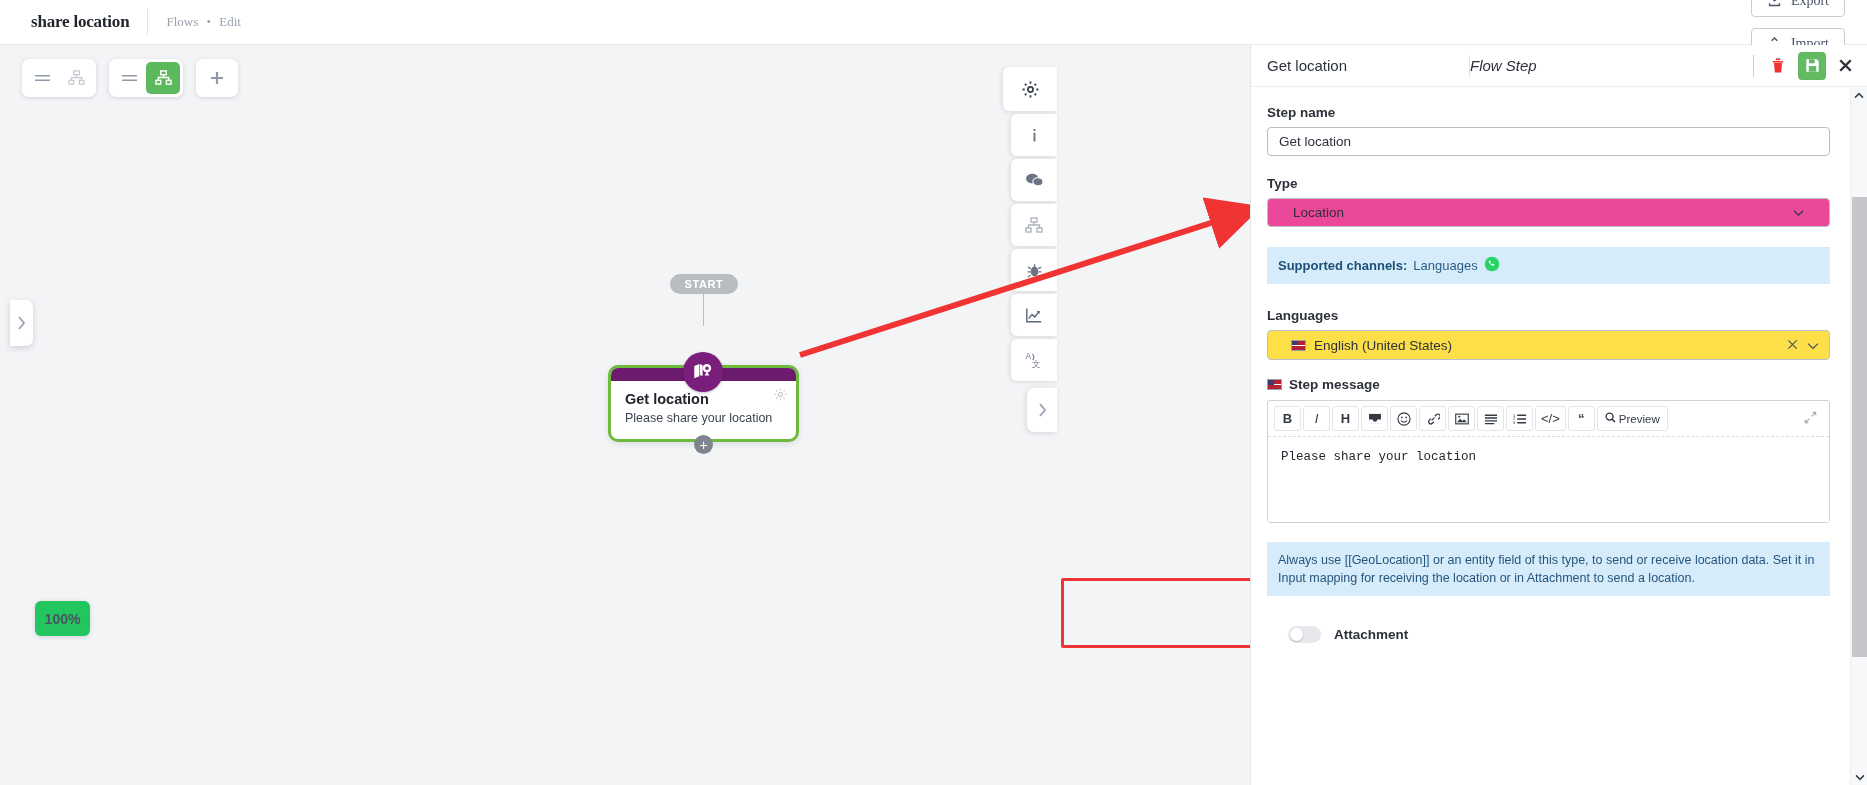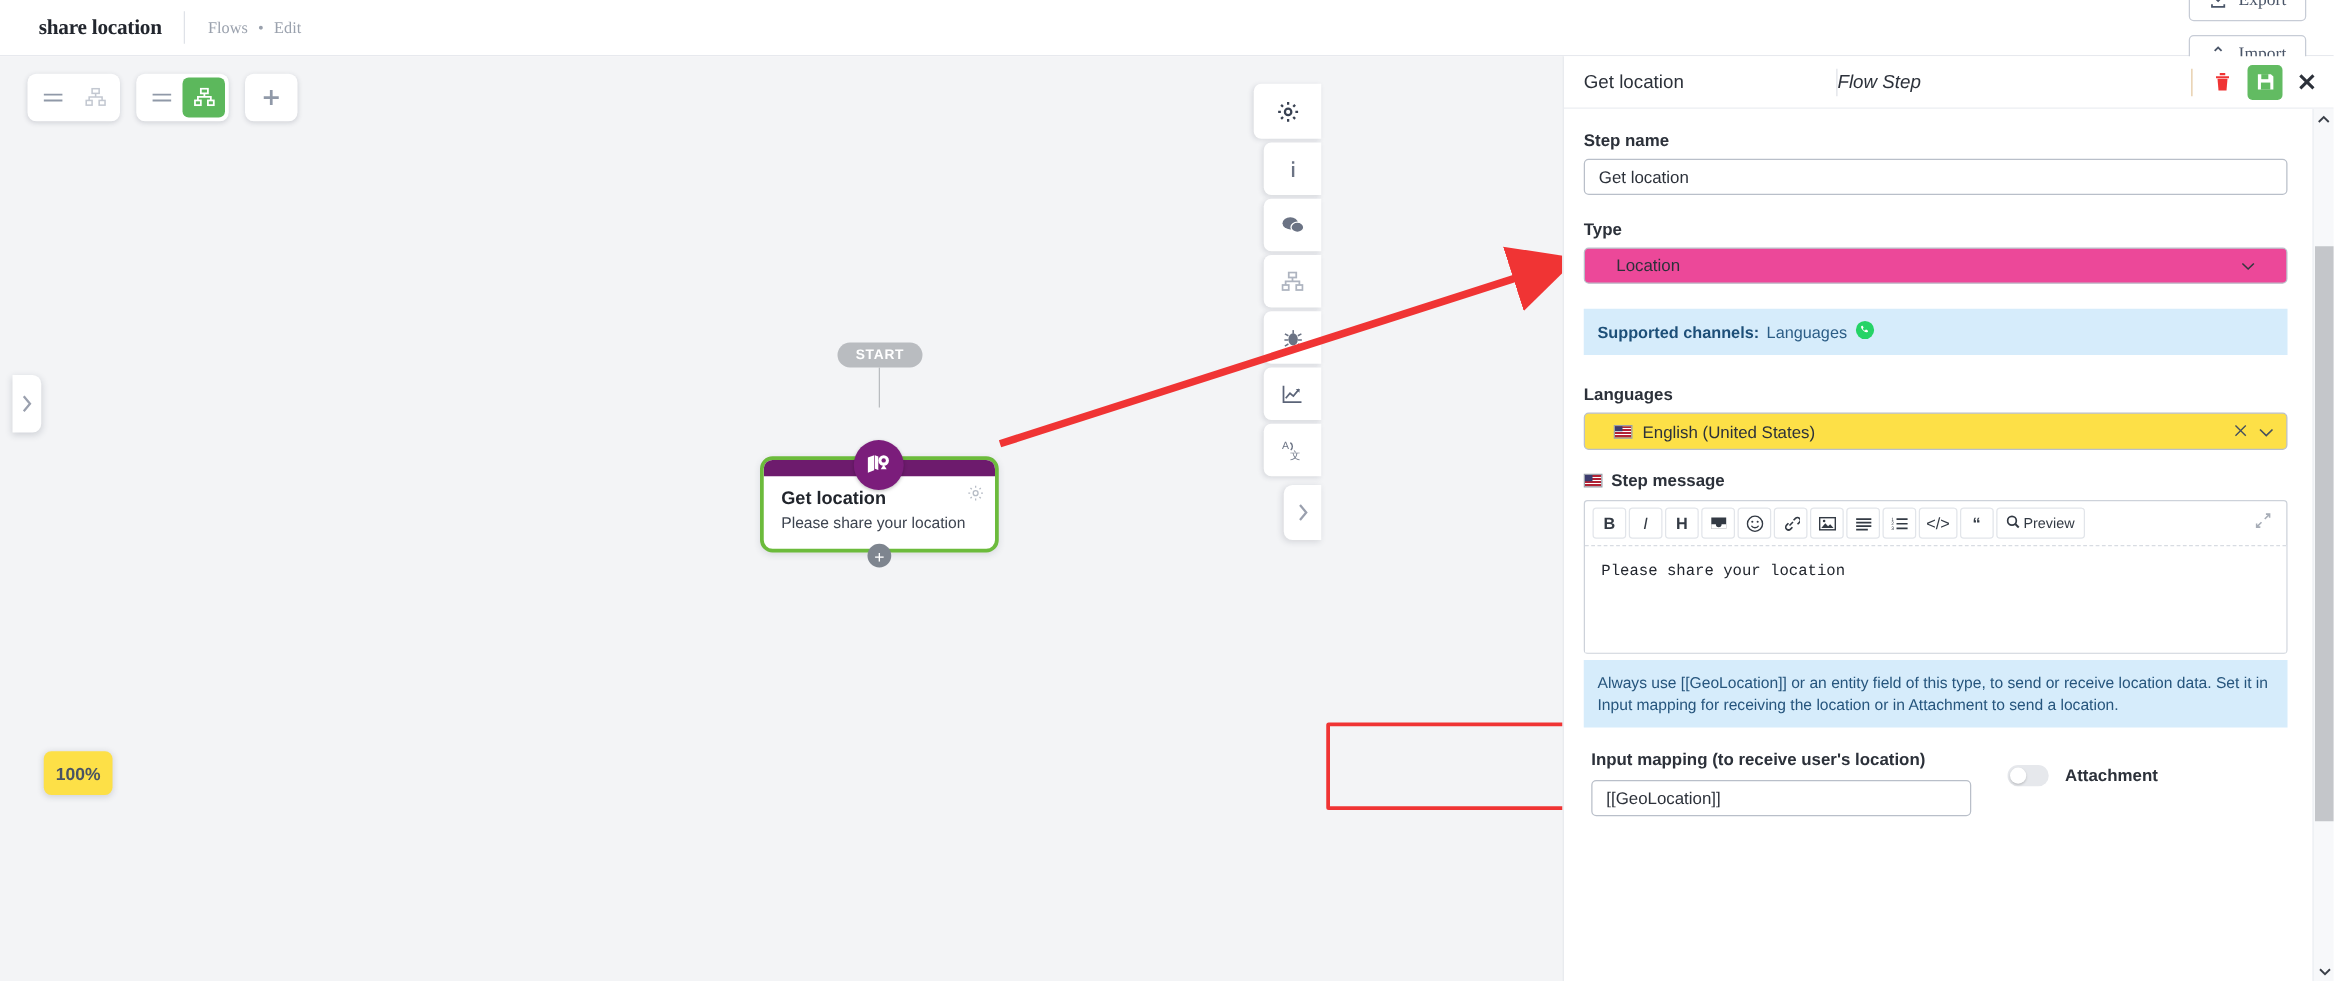--- a/index.html
+++ b/index.html
@@ -55,21 +55,21 @@
   .edge-handle {
     position: absolute; width: 23px; height: 46px; background: #fff;
     border-radius: 0 7px 7px 0; box-shadow: 0 2px 6px rgba(40,50,70,.18);
     display: flex; align-items: center; justify-content: center;
     color: #9aa0ae; cursor: pointer;
   }
   .edge-handle.left { left: 10px; top: 255px; }
 
   .zoom-badge {
     position: absolute; left: 35px; top: 556px;
-    width: 55px; height: 35px; background: #fde047; border-radius: 6px;
+    width: 55px; height: 35px; background: #22c55e; border-radius: 6px;
     box-shadow: 0 1px 5px rgba(40,50,70,.17);
     display: flex; align-items: center; justify-content: center;
     font-size: 14px; font-weight: bold; color: #4a5363; cursor: pointer;
   }
 
   
   .start-pill {
     position: absolute; left: 670px; top: 229px; width: 68px; height: 20px;
     background: #b9bcc0; border-radius: 11px; color: #fff;
     font-size: 11px; font-weight: bold; letter-spacing: .6px;
@@ -192,21 +192,21 @@
   .ed-btn.preview { gap: 3px; font-size: 11.5px; padding: 0 7px; }
   .ed-expand { margin-left: auto; color: #a7adb7; padding-right: 6px; cursor: pointer; }
   .ed-area {
     border-top: 1px dashed #d8dce2; min-height: 86px; padding: 13px 13px;
     font-family: "Liberation Mono", monospace; font-size: 12.5px; color: #22262e;
     background: #fff;
   }
 
   .notice {
     background: #d6ecfb; padding: 9px 11px; font-size: 12.5px; color: #26557d;
-    line-height: 1.45; margin-top: 5px;
+    line-height: 1.45; margin-top: 19px;
   }
 
   .map-row { display: flex; align-items: flex-start; margin-top: 12px; }
   .map-left { width: 318px; padding: 6px 8px 8px 6px; }
   .map-label { font-size: 13.5px; font-weight: bold; color: #2c313a; margin-bottom: 9px; }
   .skip-wrap { display: flex; align-items: center; gap: 13px; margin-left: 21px; margin-top: 18px; }
   .toggle {
     width: 33px; height: 17px; background: #e6e8ec; border-radius: 9px;
     position: relative; cursor: pointer;
   }
@@ -581,24 +581,20 @@
                 </g>
               </svg>
           </div>
         </div>
         <div class="ed-area">Please share your location</div>
       </div>
 
       <div class="notice">Always use [[GeoLocation]] or an entity field of this type, to send or receive location data. Set it in Input mapping for receiving the location or in Attachment to send a location.</div>
 
       <div class="map-row">
-        <div class="map-left">
-          <div class="map-label">Input mapping (to receive user's location)</div>
-          <input class="txt-input" value="[[GeoLocation]]" style="">
-        </div>
         <div class="skip-wrap">
           <div class="toggle">
             <div class="knob"></div>
           </div>
           <div class="skip-label">Attachment</div>
         </div>
       </div>
 
     </div>
 

